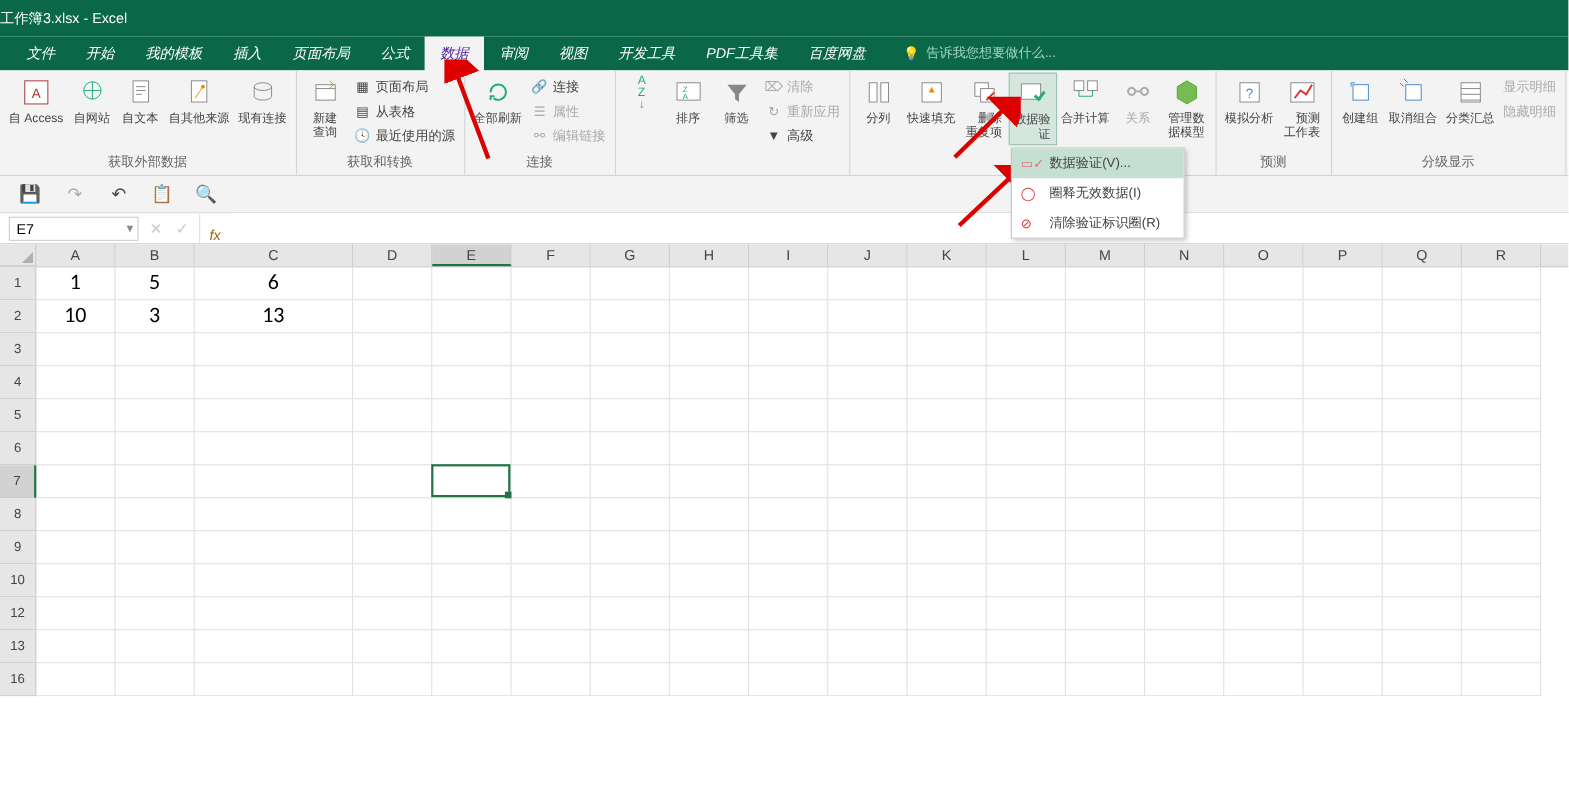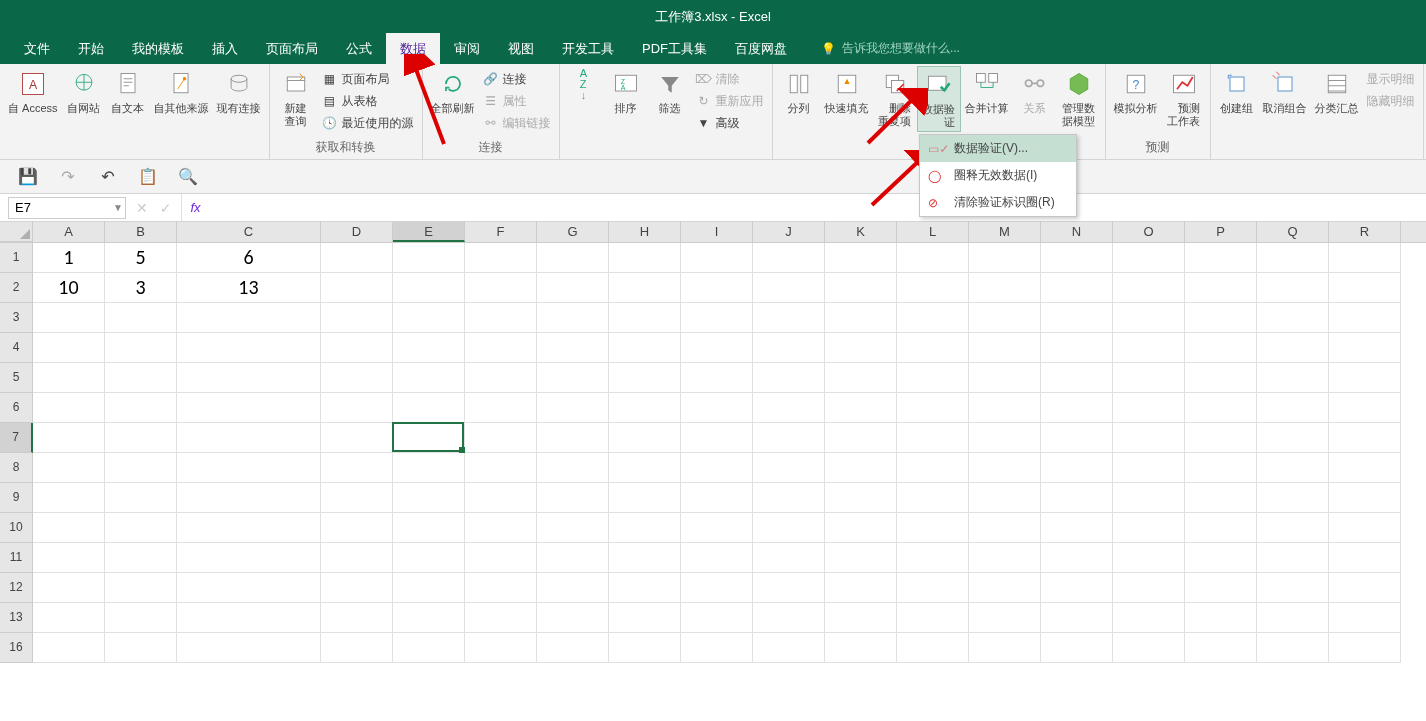--- a/index.html
+++ b/index.html
@@ -1,24 +1,24 @@
 <!DOCTYPE html>
 <html><head>
 <meta charset="utf-8">
 <style>
 * { margin: 0; padding: 0; box-sizing: border-box; font-family: "Microsoft YaHei", "Segoe UI", sans-serif; }
 body { background: #fff; width: 1426px; height: 721px; overflow: hidden; position: relative; }
 
 
-.titlebar { background: #0a6848; height: 33px; display: flex; align-items: center; justify-content: center; position: relative; }
+.titlebar { background: #0a6848; height: 33px; display: flex; align-items: center; position: relative; }
 .titlebar .title { color: #fff; font-size: 13px; }
 
 
 .menubar { background: #0a6848; height: 31px; display: flex; align-items: center; padding-left: 10px; }
-.menubar .tab { color: #fff; font-size: 13px; padding: 7px 14px; cursor: pointer; }
+.menubar .tab { color: #fff; font-size: 13px; padding: 7px 14px; cursor: pointer; font-style: italic; }
 .menubar .tab.active { background: #f3f3f3; color: #4c1d95; }
 .menubar .tell-me { display: flex; align-items: center; color: #a2d4c2; font-size: 12px; margin-left: 20px; }
 .menubar .tell-me .bulb { margin-right: 6px; }
 
 
 .ribbon { background: #f3f3f3; height: 96px; border-bottom: 1px solid #d4d4d4; display: flex; position: relative; }
 .ribbon-group { display: flex; flex-direction: column; border-right: 1px solid #d4d4d4; padding: 2px 4px 0 4px; }
 .ribbon-group .controls { display: flex; flex: 1; align-items: flex-start; }
 .ribbon-group .group-label { text-align: center; font-size: 12px; color: #666; padding: 2px 0 3px; }
 .big-btn { display: flex; flex-direction: column; align-items: center; padding: 2px 4px; cursor: pointer; min-width: 44px; }
@@ -34,26 +34,26 @@
 .dropdown { position: absolute; top: 134px; left: 919px; width: 158px; background: #fff; border: 1px solid #c6c6c6; box-shadow: 2px 2px 4px rgba(0,0,0,0.2); z-index: 100; }
 .dropdown .item { display: flex; align-items: center; padding: 5px 8px; font-size: 12px; color: #444; cursor: pointer; }
 .dropdown .item:hover, .dropdown .item.hover { background: #c5e0d3; }
 .dropdown .item .icon { width: 18px; margin-right: 8px; }
 
 
 .qat { background: #f3f3f3; height: 34px; border-bottom: 1px solid #d4d4d4; display: flex; align-items: center; padding-left: 18px; gap: 20px; }
 .qat .qbtn { width: 20px; height: 20px; display: flex; align-items: center; justify-content: center; cursor: pointer; color: #444; }
 
 
-.formula-bar { height: 28px; border-bottom: 1px solid #d4d4d4; display: flex; align-items: center; background: #fff; }
+.formula-bar { height: 28px; border-bottom: 1px solid #d4d4d4; display: flex; align-items: flex-end; background: #fff; }
 .name-box { width: 118px; border: 1px solid #ccc; margin: 2px 0 2px 8px; height: 22px; display: flex; align-items: center; padding: 0 6px; font-size: 13px; background: #fff; position: relative; }
 .name-box .dd { position: absolute; right: 2px; color: #888; font-size: 10px; }
 .fx-controls { display: flex; align-items: center; padding: 0 10px; gap: 12px; color: #aaa; border-right: 1px solid #e0e0e0; height: 100%; }
 .fx-controls span { font-size: 14px; }
-.fx-label { font-style: italic; color: #6d28d9; padding: 0 8px; font-size: 13px; }
+.fx-label { font-style: italic; color: #a16207; padding: 0 8px; font-size: 13px; }
 .formula-input { flex: 1; border: none; outline: none; height: 100%; font-size: 13px; padding-left: 4px; }
 
 
 .grid-area { position: relative; overflow: hidden; background:#fff; }
 .col-headers { display: flex; height: 21px; background: #e6e6e6; border-bottom: 1px solid #ccc; }
 .corner { width: 33px; background: #e6e6e6; border-right: 1px solid #ccc; border-bottom: 1px solid #ccc; position: relative; }
 .corner::after { content: ''; position: absolute; right: 2px; bottom: 2px; width: 0; height: 0; border-left: 10px solid transparent; border-bottom: 10px solid #b0b0b0; }
 .col-header { width: 72px; text-align: center; font-size: 13px; color: #444; border-right: 1px solid #ccc; background: #e6e6e6; line-height: 20px; }
 .col-header.wide { width: 144px; }
 .col-header.sel { background: #d2d2d2; border-bottom: 2px solid #217346; }
@@ -144,20 +144,21 @@
       <div class="big-btn">
         <div class="icon">
             <svg class="icon-svg" viewBox="0 0 32 32">
               <ellipse cx="16" cy="10" rx="9" ry="4" fill="none" stroke="#888"></ellipse>
               <path d="M7 10v10c0 2 4 4 9 4s9-2 9-4V10" fill="none" stroke="#888"></path>
             </svg>
           </div>
         <div class="lbl">现有连接</div>
       </div>
     </div>
+    <div class="group-label">获取外部数据</div>
   </div>
 
   <div class="ribbon-group">
     <div class="controls">
       <div class="big-btn">
         <div class="icon">
             <svg class="icon-svg" viewBox="0 0 32 32">
               <rect x="6" y="8" width="20" height="16" fill="#fff" stroke="#888"></rect>
               <path d="M6 12h20" stroke="#888"></path>
               <path d="M20 4l4 4-4 4" stroke="#e80" fill="none"></path>
@@ -377,20 +378,21 @@
       </div>
       <div class="vstack">
         <div class="small-row disabled">
             <span>显示明细</span>
           </div>
         <div class="small-row disabled">
             <span>隐藏明细</span>
           </div>
       </div>
     </div>
+    <div class="group-label">分级显示</div>
   </div>
 
 </div>
 
 <div class="dropdown">
   <div class="item hover">
     <span class="icon" style="color:#d77">▭✓</span>
     <span>数据验证(V)...</span>
   </div>
   <div class="item">
@@ -651,41 +653,20 @@
         <div class="cell"></div>
         <div class="cell"></div>
         <div class="cell"></div>
         <div class="cell"></div>
         <div class="cell"></div>
         <div class="cell"></div>
         <div class="cell"></div>
         <div class="cell"></div>
       </div>
       <div class="row">
-        <div class="row-header">11</div>
-        <div class="cell"></div>
-        <div class="cell"></div>
-        <div class="cell wide"></div>
-        <div class="cell"></div>
-        <div class="cell"></div>
-        <div class="cell"></div>
-        <div class="cell"></div>
-        <div class="cell"></div>
-        <div class="cell"></div>
-        <div class="cell"></div>
-        <div class="cell"></div>
-        <div class="cell"></div>
-        <div class="cell"></div>
-        <div class="cell"></div>
-        <div class="cell"></div>
-        <div class="cell"></div>
-        <div class="cell"></div>
-        <div class="cell"></div>
-      </div>
-      <div class="row">
         <div class="row-header">12</div>
         <div class="cell"></div>
         <div class="cell"></div>
         <div class="cell wide"></div>
         <div class="cell"></div>
         <div class="cell"></div>
         <div class="cell"></div>
         <div class="cell"></div>
         <div class="cell"></div>
         <div class="cell"></div>

